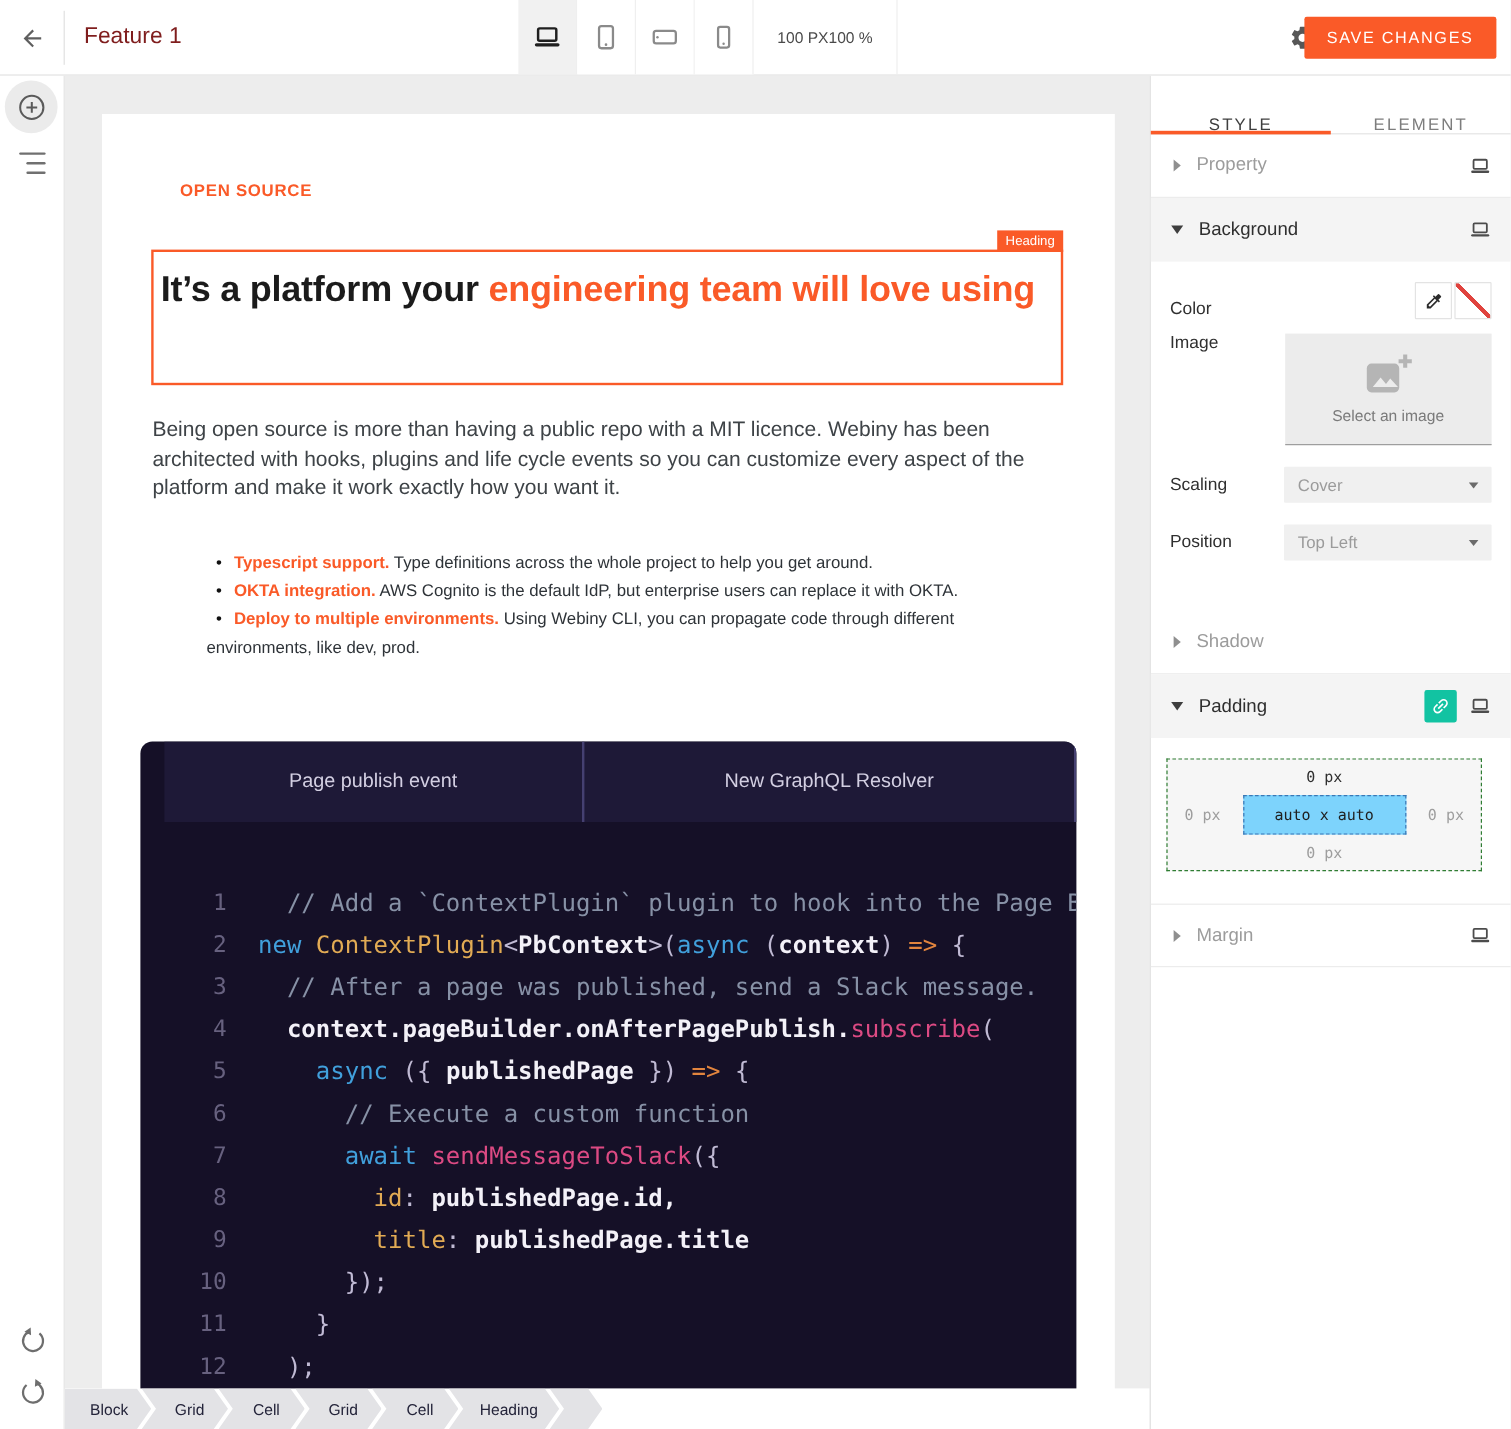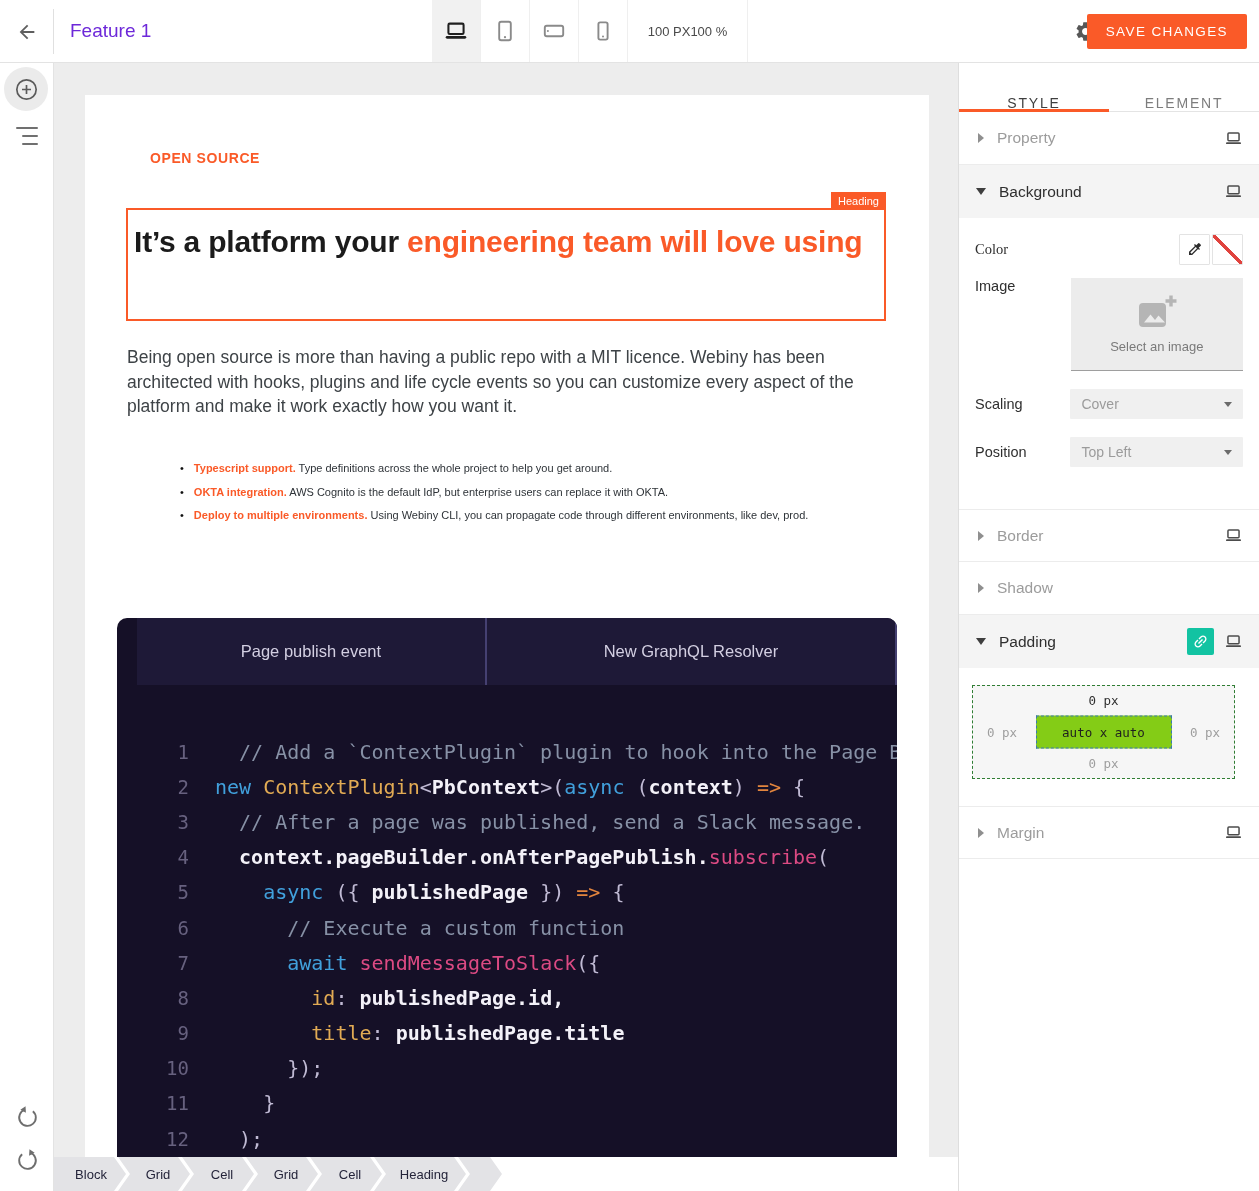--- a/index.html
+++ b/index.html
@@ -11,21 +11,21 @@
   }
   svg { display:block; }
 
   
   .topbar { position:absolute; top:0; left:0; width:1259px; height:63px;
     background:#fff; border-bottom:1px solid #e3e3e3; z-index:30; }
   .back-btn { position:absolute; left:0; top:0; width:53px; height:63px;
     display:flex; align-items:center; justify-content:center; cursor:pointer; color:#5f5f5f; }
   .tb-divider { position:absolute; left:53px; top:9px; height:45px; width:1px; background:#e0e0e0; }
   .tb-title { position:absolute; left:70px; top:0; height:63px; line-height:62px;
-    font-size:19px; color:#6d28d9; }
+    font-size:19px; color:#7f1d1d; }
   .device-group { position:absolute; left:432px; top:0; height:62px; display:flex; }
   .device-btn { width:49px; height:62px; display:flex; align-items:center; justify-content:center;
     border-right:1px solid #efefef; color:#8a8a8a; cursor:pointer; background:#fff; }
   .device-btn.active { background:#f1f1f1; color:#1f1f1f; }
   .zoom-info { position:absolute; left:628px; top:0; width:120px; height:62px;
     border-right:1px solid #efefef; display:flex; align-items:center; justify-content:center;
     font-size:13px; color:#4a4a4a; }
   .gear-btn { position:absolute; right:152px; top:0; width:44px; height:63px;
     display:flex; align-items:center; justify-content:center; color:#575757; cursor:pointer; }
   .save-btn { position:absolute; right:12px; top:14px; height:35px; padding:0 19px;
@@ -58,21 +58,21 @@
   .heading-badge { position:absolute; top:-18px; right:-2px; height:18px; padding:0 7px;
     background:var(--accent); color:#fff; font-size:11px; line-height:18px; }
   .heading-box h1 { padding:6px 0 0 6px; font-size:30px; line-height:51px; font-weight:bold;
     color:#1b1b1b; letter-spacing:-0.2px; }
   .heading-box h1 .hl { color:var(--accent); }
 
   .para { position:absolute; left:42px; top:250px; width:766px; font-size:17.5px;
     line-height:24.5px; color:#3e4347; }
 
   .feature-list { position:absolute; left:87px; top:362px; width:706px; list-style:none; }
-  .feature-list li { font-size:11px; line-height:23.5px; color:#2e3338; text-indent:8px; }
+  .feature-list li { font-size:14px; line-height:23.5px; color:#2e3338; text-indent:8px; }
   .feature-list li .dot { color:#111; margin-right:10px; }
   .feature-list li .lead { color:var(--accent); font-weight:bold; }
 
   
   .codeblock { position:absolute; left:32px; top:523px; width:780px; height:calc(100% - 523px);
     background:#151027; border-radius:10px 10px 0 0; overflow:hidden;padding-left:20px; }
   .code-tabs { height:67px; background:#1e1937; display:flex; }
   .ctab { width:366px; display:flex; align-items:center; justify-content:center;
     color:#d3cfe2; font-size:16.5px; border-right:2px solid #454071; }
   .ctab:nth-child(2){ width:429px; }
@@ -105,21 +105,21 @@
   .slabel { font-size:15.5px; margin-left:13px; flex:1; }
   .slabel.dim { color:#9c9c9c; } .slabel.dark { color:#2f2f2f; }
   .mini-laptop { color:#4c4c4c; }
   .link-btn { width:27px; height:27px; background:var(--teal); border-radius:2px;
     display:flex; align-items:center; justify-content:center; margin-right:10px; cursor:pointer; }
   .link-btn svg { transform:rotate(-45deg); }
 
   .bg-body { padding:14px 16px 0 16px; height:291px; }
   .brow { display:flex; margin-bottom:12px; }
   .brow .blabel { width:97px; font-size:14.5px; color:#2f2f2f; }
-  .color-row { align-items:center; height:34px;font-family:Liberation Serif, serif; }
+  .color-row { align-items:flex-end; height:34px; }
   .color-btns { margin-left:auto; display:flex; gap:2px; }
   .sq-btn { width:31px; height:31px; background:#fff; border:1px solid #e3e3e3; border-radius:1px;
     display:flex; align-items:center; justify-content:center; cursor:pointer; color:#2c2c2c; }
   .swatch-none { background:
     linear-gradient(45deg, transparent 46%, #e0433e 46%, #e0433e 54%, transparent 54%), #fff; }
   .image-row { margin-bottom:18px; }
   .img-select { width:175px; height:93px; background:#ececec; border-bottom:1px solid #9e9e9e;
     display:flex; flex-direction:column; align-items:center; justify-content:center; gap:7px; cursor:pointer; }
   .img-select .img-text { font-size:13px; color:#7a7a7a; }
   .dd-row { align-items:center; height:30px; margin-bottom:18px; }
@@ -129,21 +129,21 @@
     border-left:4.5px solid transparent; border-right:4.5px solid transparent; }
 
   .pad-body { padding:17px 24px 27px 13px; }
   .pad-widget { position:relative; height:94px; background:#f6f6f6; border:1px dashed #2f7d33;
     font-family:"DejaVu Sans Mono", monospace; font-size:12.5px; }
   .pad-top { position:absolute; top:7px; left:0; right:0; text-align:center; color:#2f2f2f; cursor:text; }
   .pad-bottom { position:absolute; bottom:7px; left:0; right:0; text-align:center; color:#9e9e9e; cursor:text; }
   .pad-left { position:absolute; left:14px; top:50%; transform:translateY(-50%); color:#9e9e9e; cursor:text; }
   .pad-right { position:absolute; right:14px; top:50%; transform:translateY(-50%); color:#9e9e9e; cursor:text; }
   .pad-center { position:absolute; left:50%; top:50%; transform:translate(-50%,-50%);
-    width:136px; height:33px; background:#84cc16; border:1px dashed #3a77b5;
+    width:136px; height:33px; background:#7dd3fc; border:1px dashed #3a77b5;
     display:flex; align-items:center; justify-content:center; color:#1f1f1f; cursor:text; }
 
   
   .crumbbar { position:absolute; left:54px; bottom:0; width:905px; height:34px; background:#fff;
     z-index:22; display:flex; }
   .crumb { position:relative; background:#e3e3e6; color:#24243a; font-size:13px;
     display:flex; align-items:center; justify-content:center; min-width:72px;
     padding:0 12px 0 20px; margin-left:-8px; cursor:pointer;
     clip-path:polygon(0 0, calc(100% - 12px) 0, 100% 50%, calc(100% - 12px) 100%, 0 100%, 12px 50%); }
   .crumb:first-child { margin-left:0; padding-left:14px;
@@ -335,28 +335,20 @@
 
     <div class="brow dd-row">
       <span class="blabel">Position</span>
       <div class="dropdown">
         <span>Top Left</span>
         <span class="dd-arrow"></span>
       </div>
     </div>
   </div>
 
-  <div class="sec bordered bordered-top">
-    <span class="chev-right"></span>
-    <span class="slabel dim">Border</span>
-    <svg class="mini-laptop" width="19" height="19" viewBox="0 0 24 24">
-      <rect x="5" y="5.2" width="14" height="9.6" rx="1.2" fill="none" stroke="currentColor" stroke-width="1.9"></rect>
-      <rect x="2.5" y="16.6" width="19" height="2.5" rx="1.25" fill="currentColor"></rect>
-      </svg>
-  </div>
 
   <div class="sec bordered">
     <span class="chev-right"></span>
     <span class="slabel dim">Shadow</span>
   </div>
 
   <div class="sec expanded">
     <span class="chev-down"></span>
     <span class="slabel dark">Padding</span>
     <div class="link-btn">

